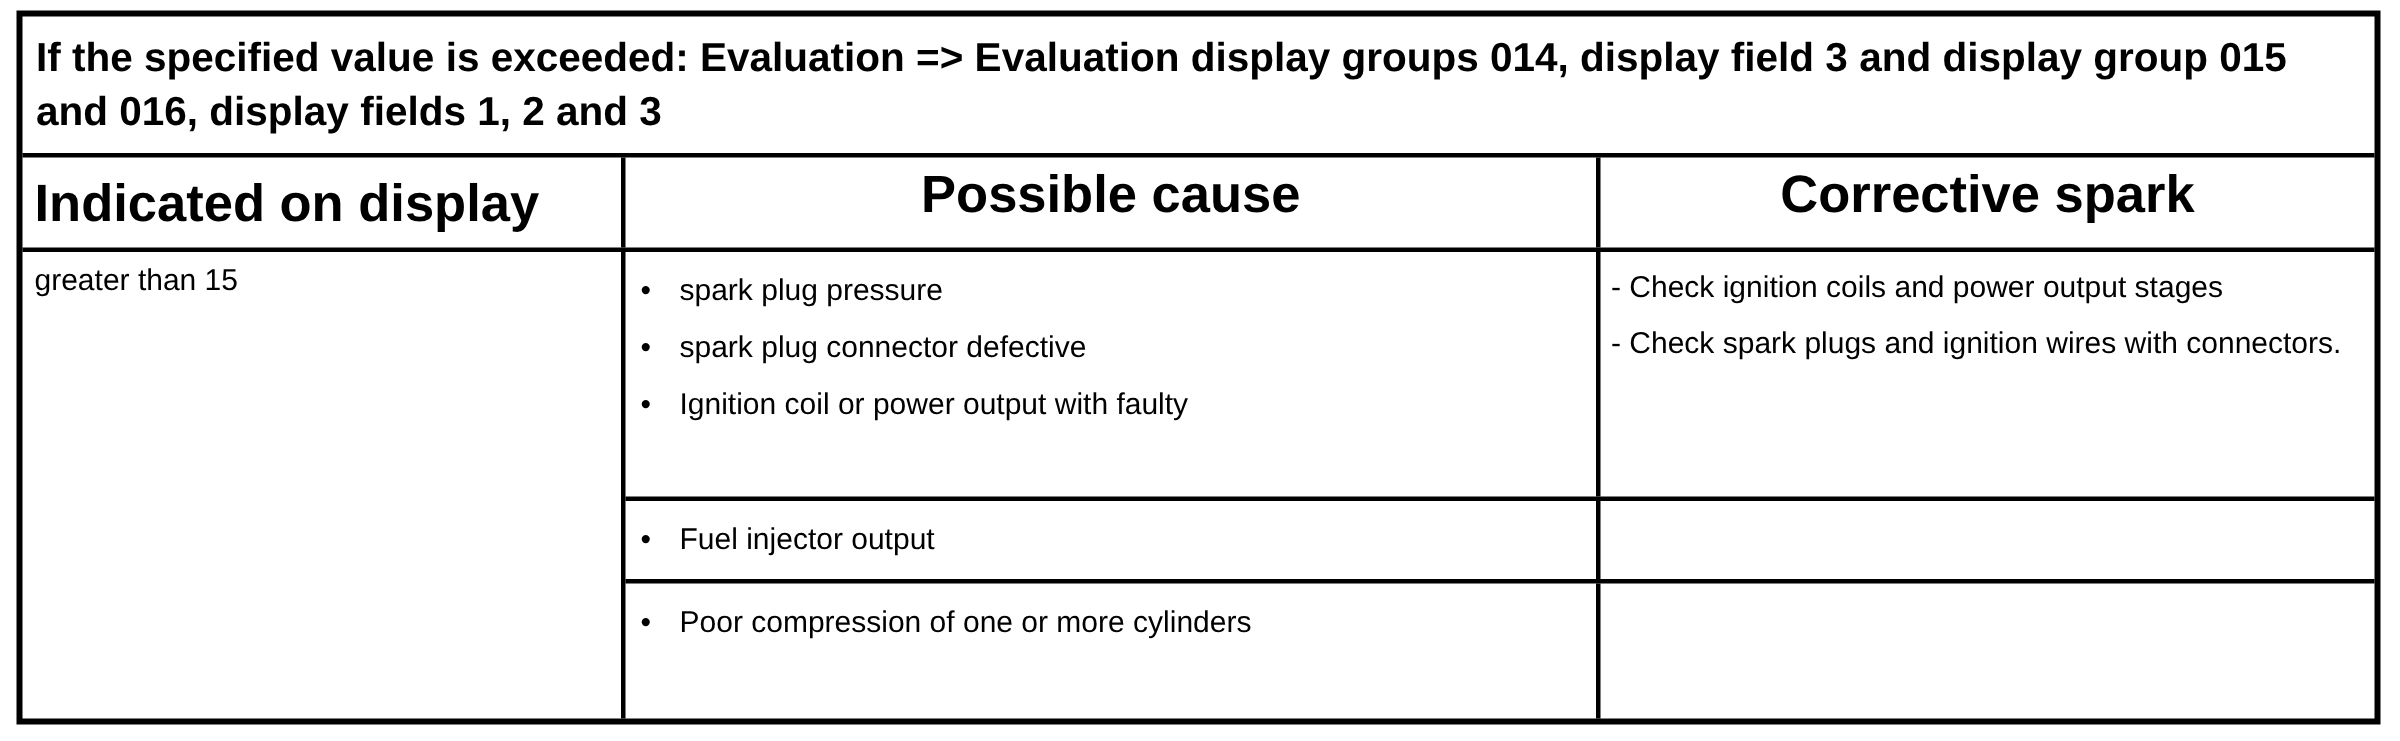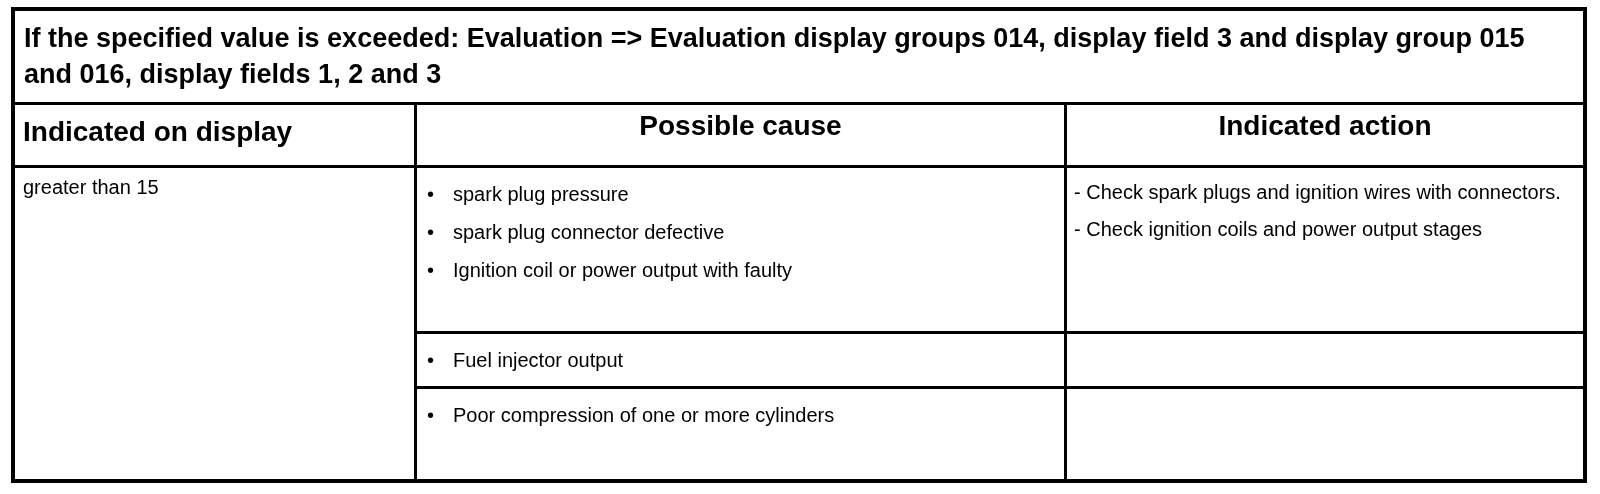--- a/index.html
+++ b/index.html
@@ -36,21 +36,21 @@
     font-size: 27px;
     line-height: 36px;
     padding: 9px 30px 0 9px;
   }
   .hrow {
     height: 63px;
     box-sizing: border-box;
     border-bottom: 3px solid #000000;
     display: flex;
     font-weight: bold;
-    font-size: 28px;
+    font-size: 35px;
   }
   .c1 { width: 402px; box-sizing: border-box; border-right: 3px solid #000000; }
   .c2 { width: 650px; box-sizing: border-box; border-right: 3px solid #000000; }
   .c3 { flex: 1; box-sizing: border-box; }
   .hrow .c1 { padding: 11px 0 0 8px; }
   .hrow .c2, .hrow .c3 { padding-top: 5px; text-align: center; }
   .tbody {
     flex: 1;
     display: flex;
     font-size: 20px;
@@ -74,21 +74,21 @@
 <body>
 
 <div class="page">
   <div class="tbl">
 
     <div class="title-row">If the specified value is exceeded: Evaluation =&gt; Evaluation display groups 014, display field 3 and display group 015 and 016, display fields 1, 2 and 3</div>
 
     <div class="hrow">
       <div class="c1">Indicated on display</div>
       <div class="c2">Possible cause</div>
-      <div class="c3">Indicated action</div>
+      <div class="c3">Corrective spark</div>
     </div>
 
     <div class="tbody">
       <div class="c1">greater than 15</div>
 
       <div class="subwrap">
 
         <div class="srow srow-1">
           <div class="c2 causes">
             <div class="li">
@@ -98,22 +98,22 @@
             <div class="li">
               <span class="bullet">•</span>
               <span>spark plug connector defective</span>
             </div>
             <div class="li">
               <span class="bullet">•</span>
               <span>Ignition coil or power output with faulty</span>
             </div>
           </div>
           <div class="c3 actions">
+            <div>- Check ignition coils and power output stages</div>
             <div>- Check spark plugs and ignition wires with connectors.</div>
-            <div>- Check ignition coils and power output stages</div>
           </div>
         </div>
 
         <div class="srow srow-2">
           <div class="c2 causes">
             <div class="li">
               <span class="bullet">•</span>
               <span>Fuel injector output</span>
             </div>
           </div>

